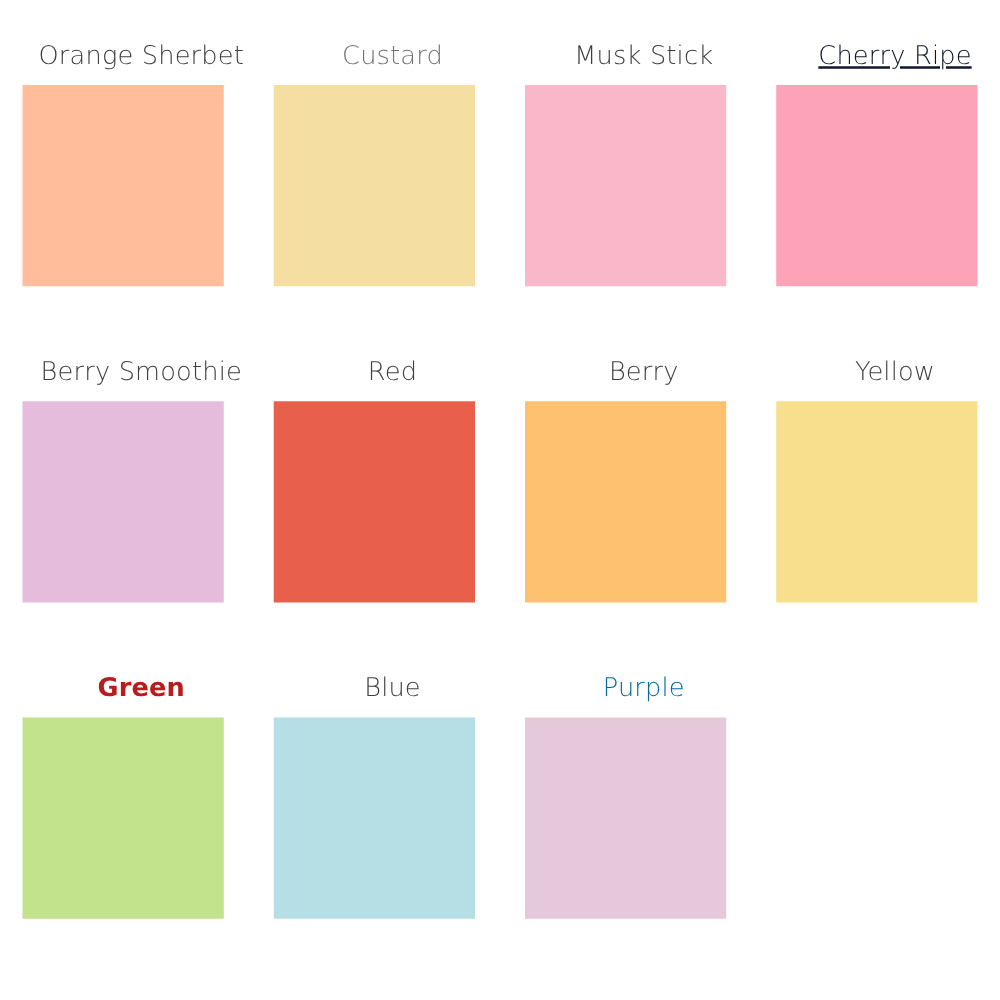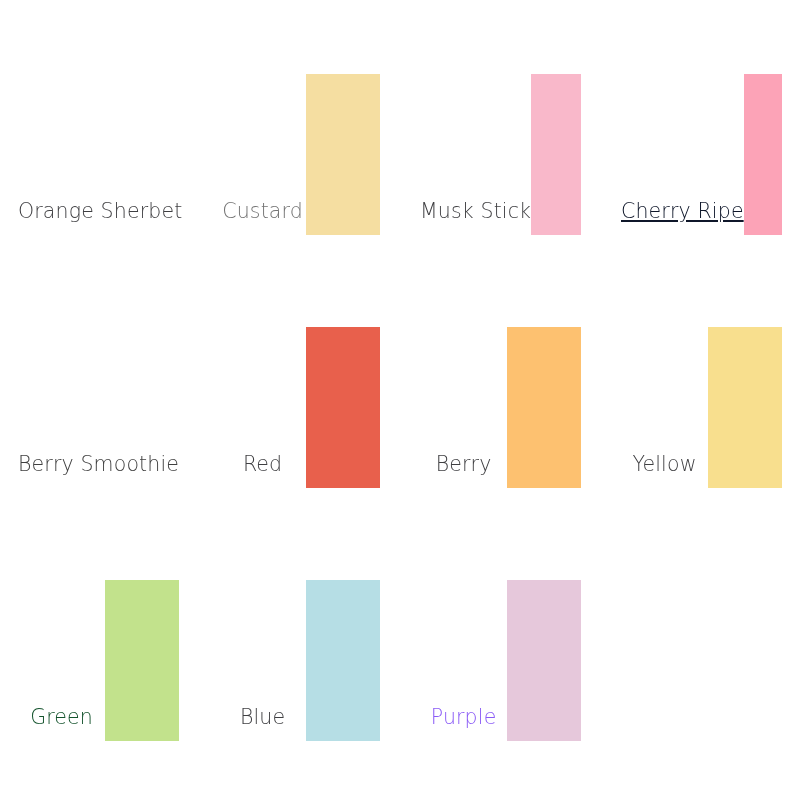--- a/index.html
+++ b/index.html
@@ -32,22 +32,22 @@
     display: grid;
     grid-template-columns: repeat(4, 161px);
     grid-template-rows: repeat(3, 201px);
     column-gap: 40px;
     row-gap: 52px;
   }
 
   .swatch-cell {
     width: 161px;
     display: flex;
-    flex-direction: row;
-    align-items: flex-end;
+    flex-direction: column;
+    align-items: flex-start;
   }
 
   .swatch-label {
     display: block;
     width: 190px;
     margin: 0 0 12px 0;
     text-align: center;
     font-family: "DejaVu Sans", "Liberation Sans", sans-serif;
     font-size: 20.5px;
     font-weight: 300;
@@ -99,26 +99,26 @@
     <div class="swatch-cell">
       <span class="swatch-label" style="color: rgb(63, 63, 66);">Berry</span>
       <div class="swatch-chip" style="background-color: rgb(253, 193, 112);"></div>
     </div>
 
     <div class="swatch-cell">
       <span class="swatch-label" style="color: rgb(63, 63, 66);">Yellow</span>
       <div class="swatch-chip" style="background-color: rgb(248, 223, 142);"></div>
     </div>
     <div class="swatch-cell">
-      <span class="swatch-label" style="color: #14532d;">Green</span>
+      <span class="swatch-label" style="color: #b91c1c; font-weight: bold;">Green</span>
       <div class="swatch-chip" style="background-color: rgb(194, 226, 140);"></div>
     </div>
     <div class="swatch-cell">
       <span class="swatch-label" style="color: rgb(63, 63, 66);">Blue</span>
       <div class="swatch-chip" style="background-color: rgb(182, 222, 229);"></div>
     </div>
     <div class="swatch-cell">
-      <span class="swatch-label" style="color: #8b5cf6;">Purple</span>
+      <span class="swatch-label" style="color: #0369a1;">Purple</span>
       <div class="swatch-chip" style="background-color: rgb(230, 200, 219);"></div>
     </div>
 
   </div>
 </div>
 
 </body></html>

